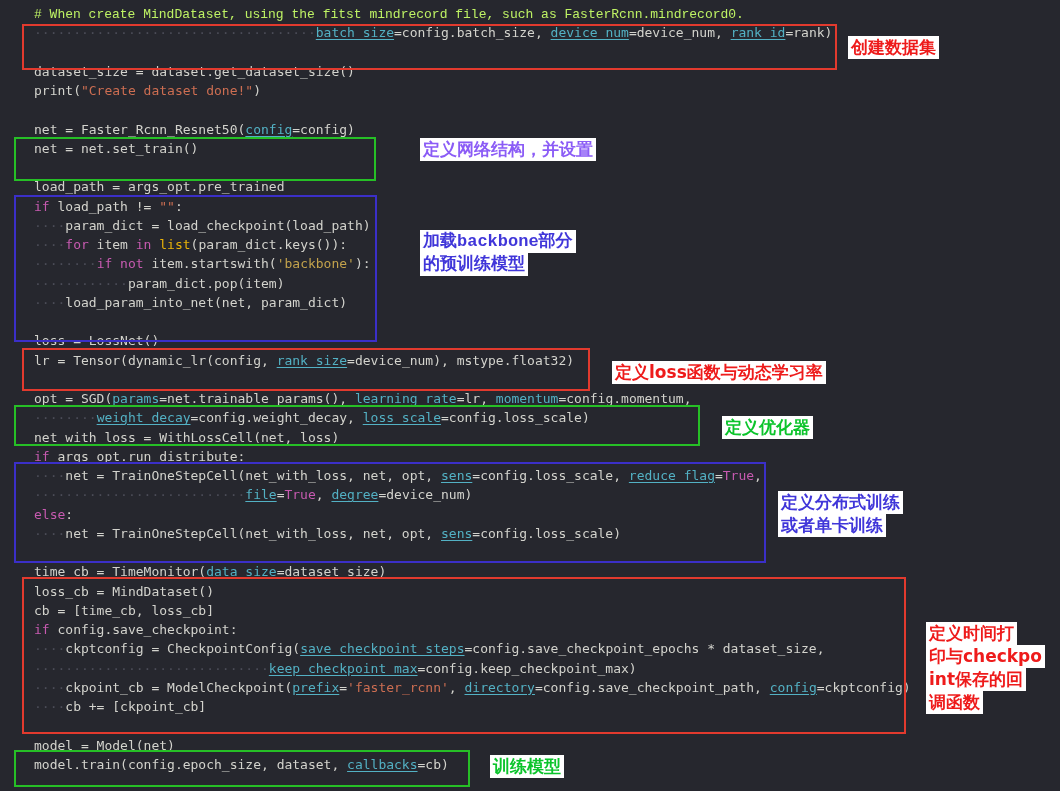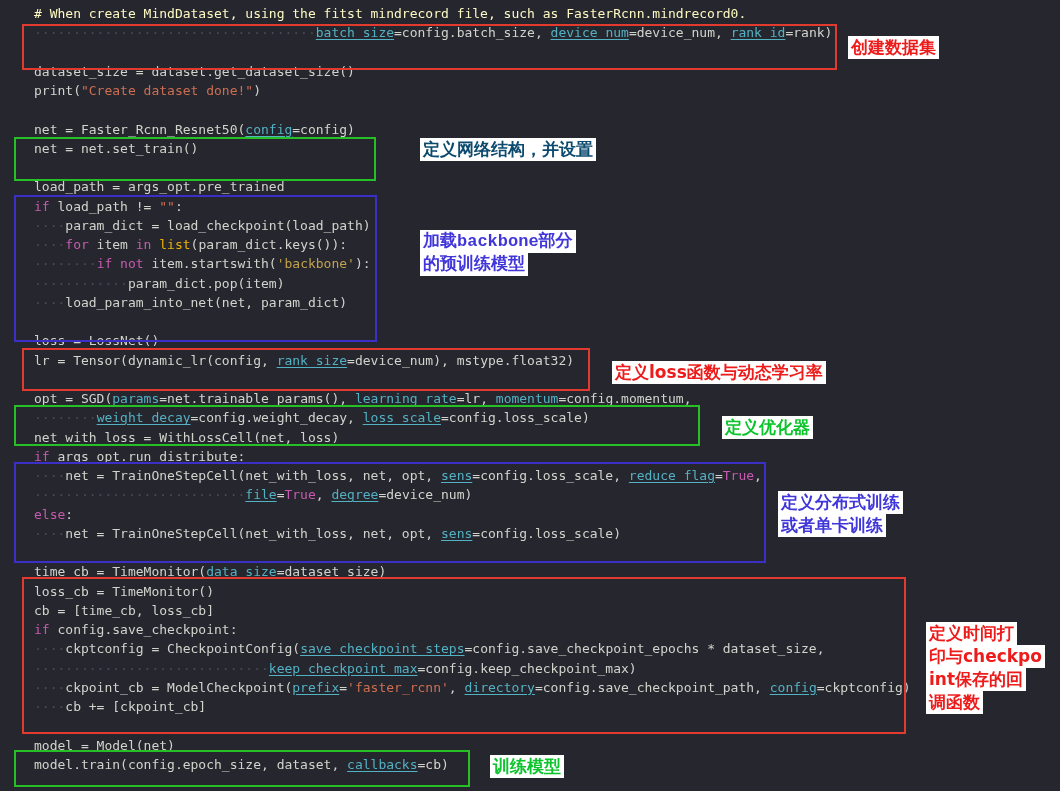--- a/index.html
+++ b/index.html
@@ -15,21 +15,21 @@
     top:4px; left:34px; right:0; bottom:0;
     font-size:13px;
   }
   .code-line {
     height:19.25px;
     line-height:19.25px;
     white-space:pre;
     color:#d3d3cd;
   }
   .tk-d  { color:#d3d3cd; }
-  .tk-c  { color:#fef9c3; }
+  .tk-c  { color:#bef264;font-family:Liberation Mono, monospace; }
   .tk-k  { color:#c75ab0; }
   .tk-s  { color:#cd6e52; }
   .tk-s2 { color:#c2a24c; }
   .tk-p  { color:#53b1c4; text-decoration:underline; text-underline-offset:2px; }
   .tk-b  { color:#eab308;margin-top:30px; }
   .tk-w  { color:#4b4c57; }
   .overlay-layer {
     position:absolute;
     top:0; left:0; width:1060px; height:791px;
     pointer-events:none;
@@ -80,21 +80,21 @@
     <div class="code-line"><span class="tk-d">opt = SGD(</span><span class="tk-p">params</span><span class="tk-d">=net.trainable_params(), </span><span class="tk-p">learning_rate</span><span class="tk-d">=lr, </span><span class="tk-p">momentum</span><span class="tk-d">=config.momentum,</span></div>
     <div class="code-line"><span class="tk-w">········</span><span class="tk-p">weight_decay</span><span class="tk-d">=config.weight_decay, </span><span class="tk-p">loss_scale</span><span class="tk-d">=config.loss_scale)</span></div>
     <div class="code-line"><span class="tk-d">net_with_loss = WithLossCell(net, loss)</span></div>
     <div class="code-line"><span class="tk-k">if</span><span class="tk-d"> args_opt.run_distribute:</span></div>
     <div class="code-line"><span class="tk-w">····</span><span class="tk-d">net = TrainOneStepCell(net_with_loss, net, opt, </span><span class="tk-p">sens</span><span class="tk-d">=config.loss_scale, </span><span class="tk-p">reduce_flag</span><span class="tk-d">=</span><span class="tk-k">True</span><span class="tk-d">,</span></div>
     <div class="code-line"><span class="tk-w">···························</span><span class="tk-p">file</span><span class="tk-d">=</span><span class="tk-k">True</span><span class="tk-d">, </span><span class="tk-p">degree</span><span class="tk-d">=device_num)</span></div>
     <div class="code-line"><span class="tk-k">else</span><span class="tk-d">:</span></div>
     <div class="code-line"><span class="tk-w">····</span><span class="tk-d">net = TrainOneStepCell(net_with_loss, net, opt, </span><span class="tk-p">sens</span><span class="tk-d">=config.loss_scale)</span></div>
     <div class="code-line"></div>
     <div class="code-line"><span class="tk-d">time_cb = TimeMonitor(</span><span class="tk-p">data_size</span><span class="tk-d">=dataset_size)</span></div>
-    <div class="code-line"><span class="tk-d">loss_cb = TimeMonitor()</span></div>
+    <div class="code-line"><span class="tk-d">loss_cb = MindDataset()</span></div>
     <div class="code-line"><span class="tk-d">cb = [time_cb, loss_cb]</span></div>
     <div class="code-line"><span class="tk-k">if</span><span class="tk-d"> config.save_checkpoint:</span></div>
     <div class="code-line"><span class="tk-w">····</span><span class="tk-d">ckptconfig = CheckpointConfig(</span><span class="tk-p">save_checkpoint_steps</span><span class="tk-d">=config.save_checkpoint_epochs * dataset_size,</span></div>
     <div class="code-line"><span class="tk-w">······························</span><span class="tk-p">keep_checkpoint_max</span><span class="tk-d">=config.keep_checkpoint_max)</span></div>
     <div class="code-line"><span class="tk-w">····</span><span class="tk-d">ckpoint_cb = ModelCheckpoint(</span><span class="tk-p">prefix</span><span class="tk-d">=</span><span class="tk-s">'faster_rcnn'</span><span class="tk-d">, </span><span class="tk-p">directory</span><span class="tk-d">=config.save_checkpoint_path, </span><span class="tk-p">config</span><span class="tk-d">=ckptconfig)</span></div>
     <div class="code-line"><span class="tk-w">····</span><span class="tk-d">cb += [ckpoint_cb]</span></div>
     <div class="code-line"></div>
     <div class="code-line"><span class="tk-d">model = Model(net)</span></div>
     <div class="code-line"><span class="tk-d">model.train(config.epoch_size, dataset, </span><span class="tk-p">callbacks</span><span class="tk-d">=cb)</span></div>
   </div>
@@ -103,21 +103,21 @@
     <div class="anno-box" style="top: 137px; left: 14px; width: 362px; height: 44px; border-color: rgb(38, 191, 38);"></div>
     <div class="anno-box" style="top: 195px; left: 14px; width: 363px; height: 147px; border-color: rgb(59, 47, 200);"></div>
     <div class="anno-box" style="top: 348px; left: 22px; width: 568px; height: 43px; border-color: rgb(226, 58, 46);"></div>
     <div class="anno-box" style="top: 405px; left: 14px; width: 686px; height: 41px; border-color: rgb(38, 191, 38);"></div>
     <div class="anno-box" style="top: 462px; left: 14px; width: 752px; height: 101px; border-color: rgb(59, 47, 200);"></div>
     <div class="anno-box" style="top: 577px; left: 22px; width: 884px; height: 157px; border-color: rgb(226, 58, 46);"></div>
     <div class="anno-box" style="top: 750px; left: 14px; width: 456px; height: 37px; border-color: rgb(38, 191, 38);"></div>
     <div class="anno-note" style="top: 36px; left: 848px; color: rgb(238, 27, 27);">
       <div><span class="anno-line">创建数据集</span></div>
     </div>
-    <div class="anno-note" style="top: 138px; left: 420px; color: #0c4a6e;">
+    <div class="anno-note" style="top: 138px; left: 420px; color: #8b5cf6;">
       <div><span class="anno-line">定义网络结构，并设置</span></div>
     </div>
     <div class="anno-note" style="top: 230px; left: 420px; color: rgb(64, 54, 217); font-family: Liberation Mono, monospace;">
       <div><span class="anno-line">加载backbone部分</span></div>
       <div><span class="anno-line">的预训练模型</span></div>
     </div>
     <div class="anno-note" style="top: 361px; left: 612px; color: rgb(238, 27, 27);">
       <div><span class="anno-line">定义loss函数与动态学习率</span></div>
     </div>
     <div class="anno-note" style="top: 416px; left: 722px; color: rgb(12, 196, 44);">

